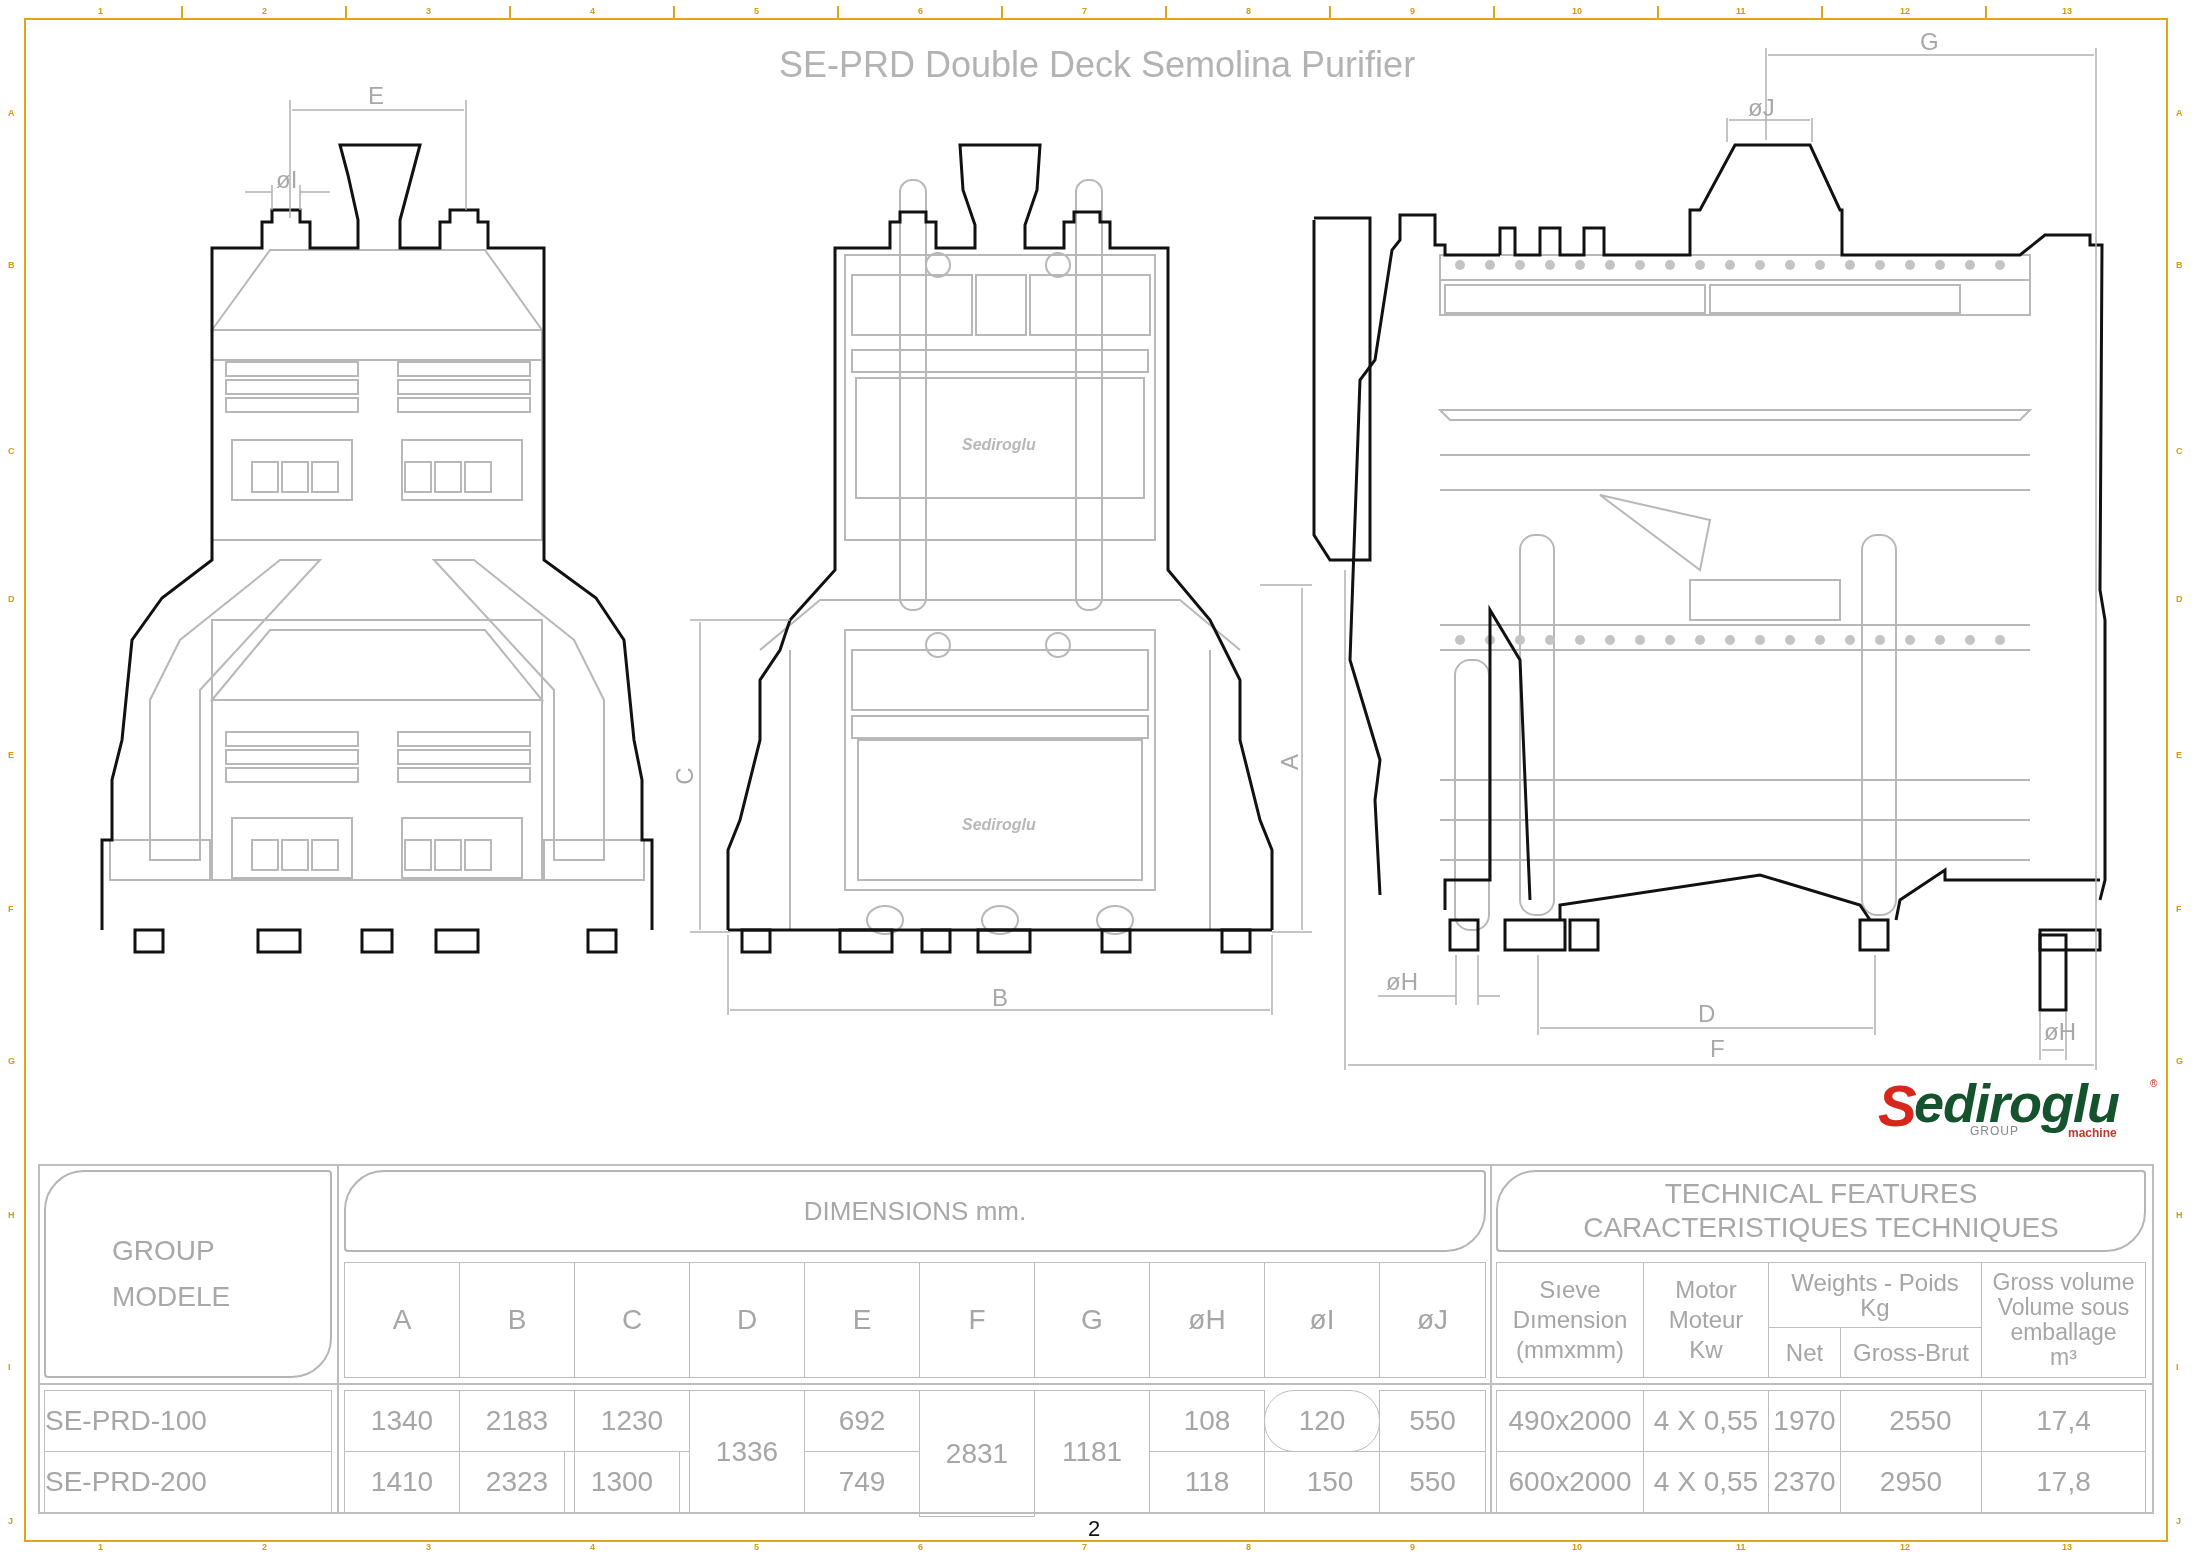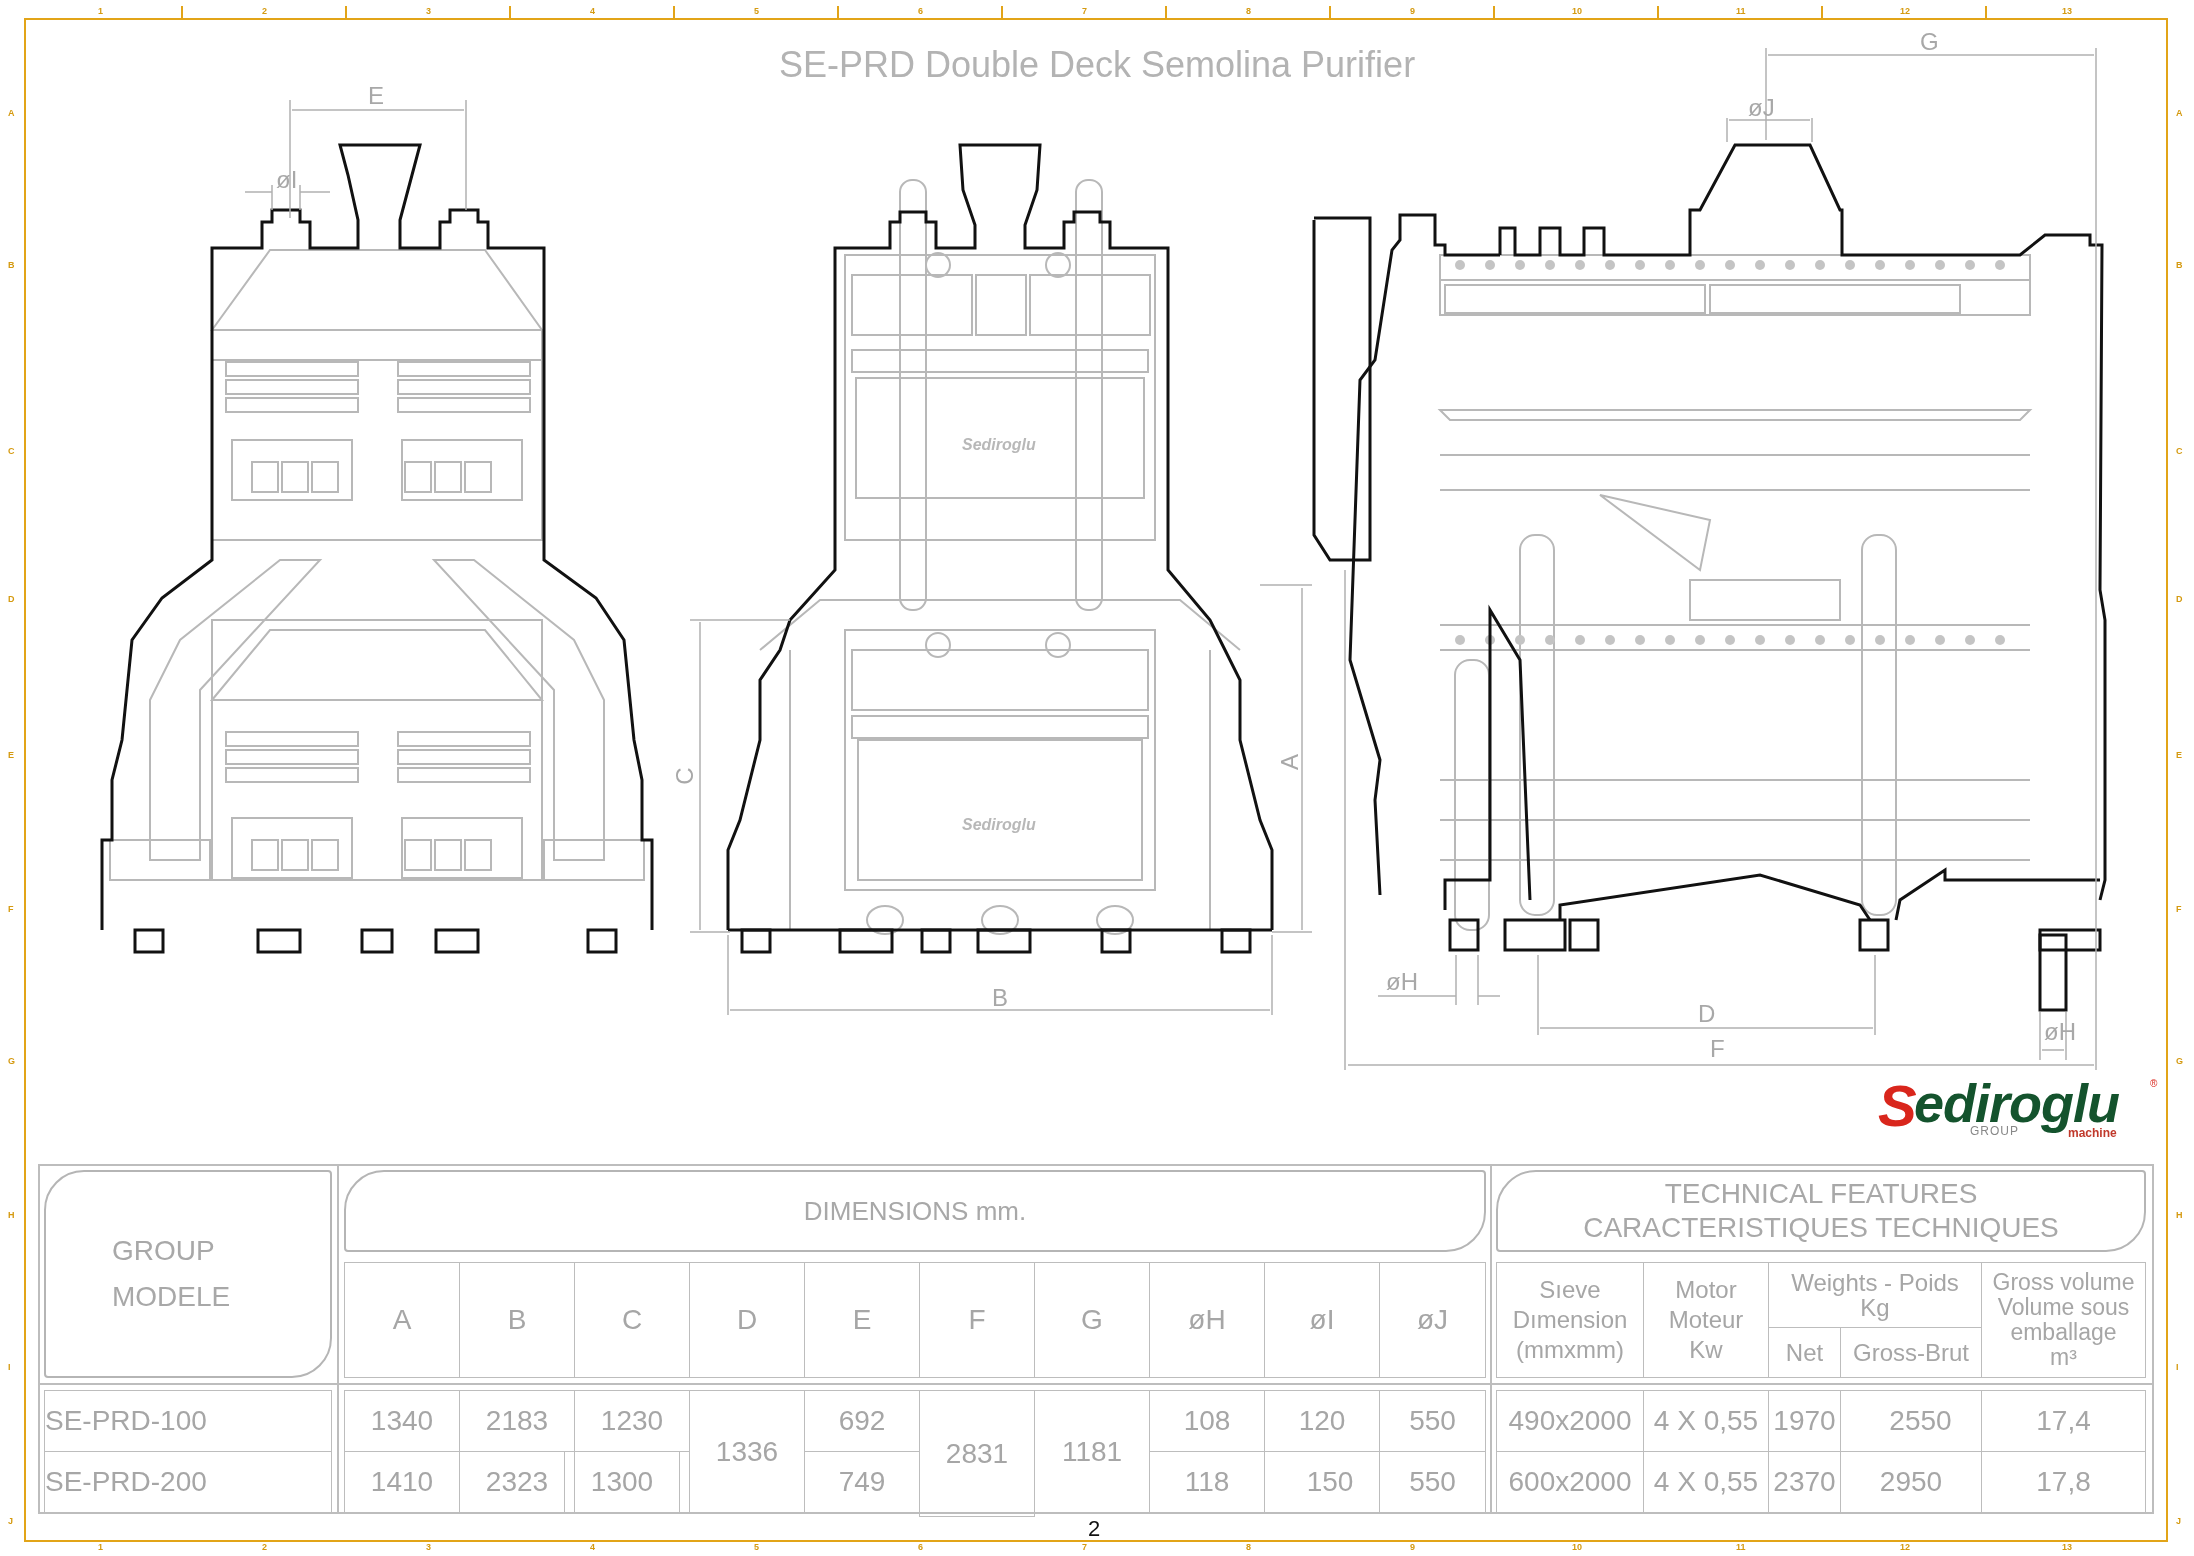--- a/index.html
+++ b/index.html
@@ -388,21 +388,21 @@
 
   <div class="cell txt28 model-cell" style="left:44px;top:1390px;width:288px;height:62px;">SE-PRD-100</div>
   <div class="cell txt28" style="left:344px;top:1390px;width:116px;height:62px;">1340</div>
   <div class="cell txt28" style="left:459px;top:1390px;width:116px;height:62px;">2183</div>
   <div class="cell txt28" style="left:574px;top:1390px;width:116px;height:62px;">1230</div>
   <div class="cell txt28" style="left:689px;top:1390px;width:116px;height:123px;">1336</div>
   <div class="cell txt28" style="left:804px;top:1390px;width:116px;height:62px;">692</div>
   <div class="cell txt28" style="left:919px;top:1390px;width:116px;height:127px;">2831</div>
   <div class="cell txt28" style="left:1034px;top:1390px;width:116px;height:123px;">1181</div>
   <div class="cell txt28" style="left:1149px;top:1390px;width:116px;height:62px;">108</div>
-  <div class="cell txt28" style="left:1264px;top:1390px;width:116px;height:62px;">120</div>
+  <div class="cell txt28" style="left:1264px;top:1390px;width:116px;height:62px;border-radius:30px;">120</div>
   <div class="cell txt28" style="left:1379px;top:1390px;width:107px;height:62px;">550</div>
   <div class="cell txt28" style="left:1496px;top:1390px;width:148px;height:62px;">490x2000</div>
   <div class="cell txt28" style="left:1643px;top:1390px;width:126px;height:62px;">4 X 0,55</div>
   <div class="cell txt28" style="left:1768px;top:1390px;width:73px;height:62px;">1970</div>
   <div class="cell txt28" style="left:1840px;top:1390px;width:142px;height:62px;padding-left:19px;">2550</div>
   <div class="cell txt28" style="left:1981px;top:1390px;width:165px;height:62px;">17,4</div>
 
   <div class="cell txt28 model-cell" style="left:44px;top:1451px;width:288px;height:62px;">SE-PRD-200</div>
   <div class="cell txt28" style="left:344px;top:1451px;width:116px;height:62px;">1410</div>
   <div class="cell txt28" style="left:459px;top:1451px;width:116px;height:62px;">2323</div>

